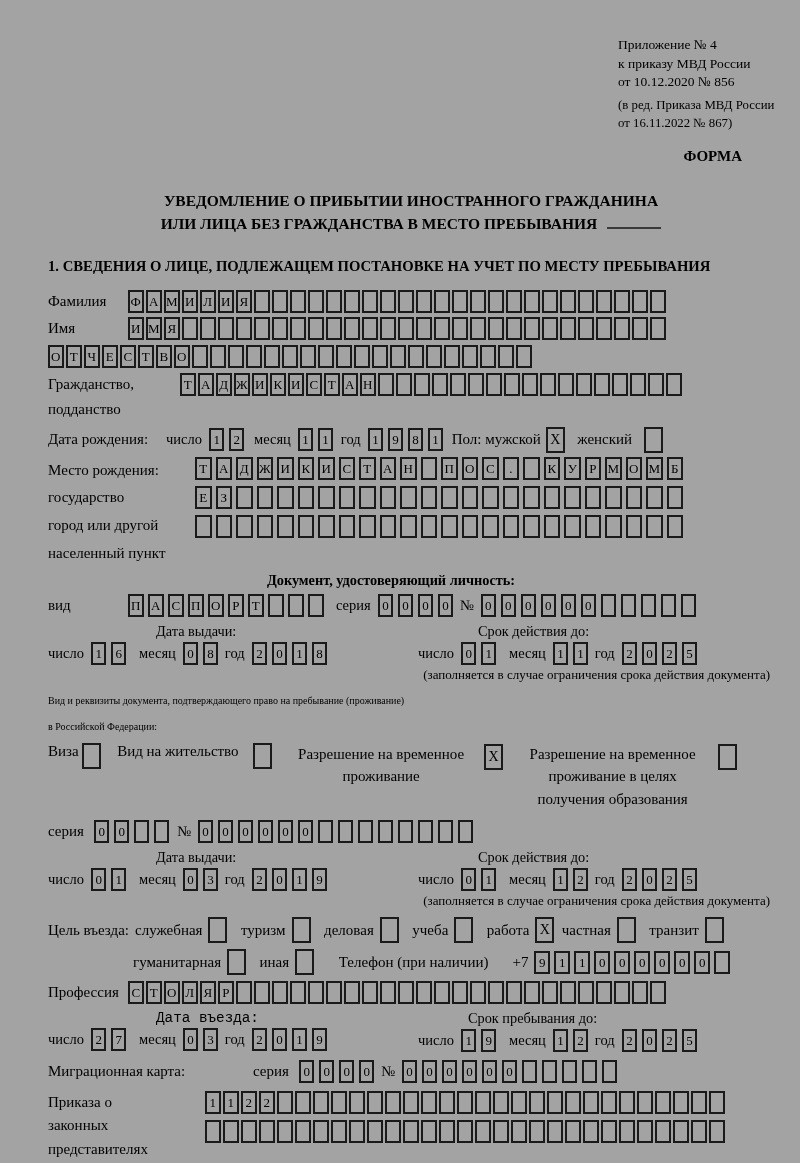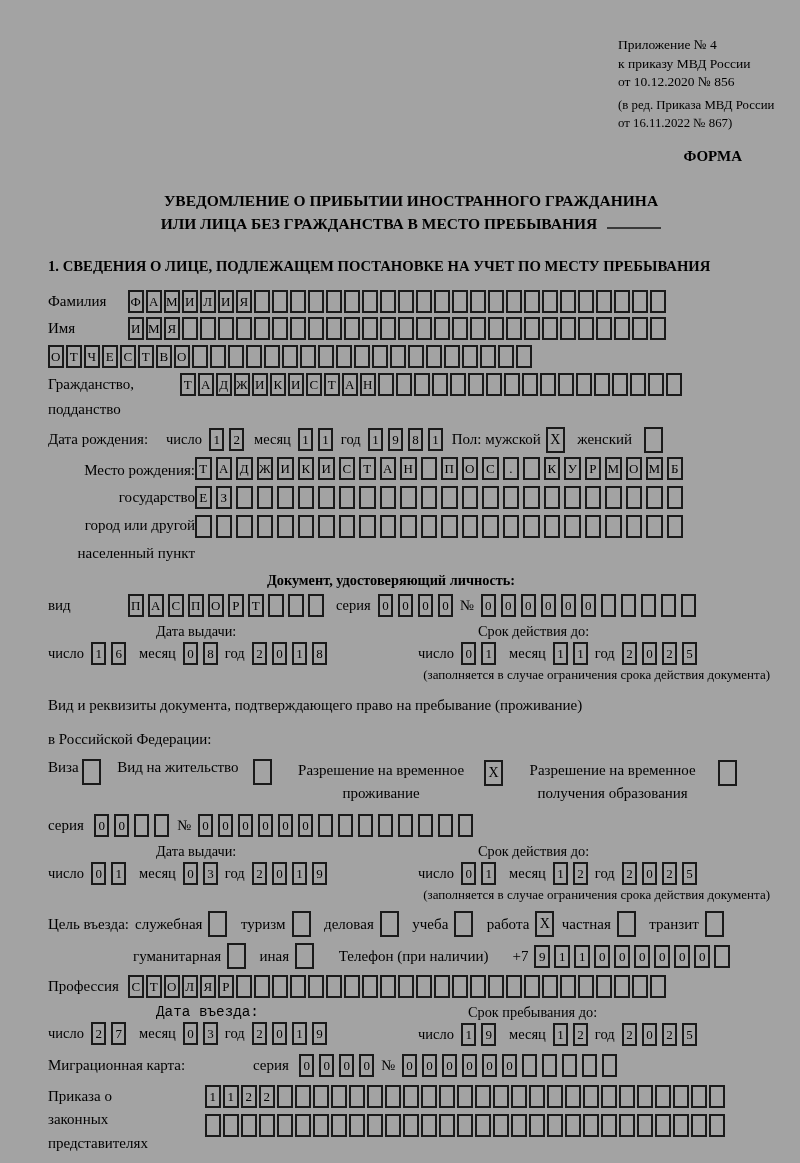--- a/index.html
+++ b/index.html
@@ -38,21 +38,21 @@
   .w157 { width:157px; }
 
   .doc-heading { text-align:center; font-weight:bold; font-size:14.3px; margin:4px 40px 5px 0; }
 
   .dates { display:flex; margin-top:6px; }
   .dheading { font-size:14.3px; margin-bottom:2px; }
   .drow { display:flex; align-items:center; }
   .dlab { font-size:14.5px; margin-right:7px; }
   .note { font-size:13px; text-align:right; margin:2px 4px 8px 0; }
 
-  .para { font-size:15px; line-height:1.65;margin-top:10px; }
+  .para { font-size:10px; line-height:1.65;margin-top:10px; }
   .res-opts { display:flex; align-items:flex-start; margin:7px 0 10px; }
   .opt-label { font-size:15px; }
   .opt-center { text-align:center; line-height:1.5; }
   .pair { display:flex; align-items:flex-start; }
 
   .purpose-row { display:flex; align-items:center; margin-bottom:6px;text-align:center; }
   .purpose-row .opt-label { margin-right:6px; }
   .purpose-row .cb { margin-right:11px; }
 
   .reps { display:flex; align-items:flex-start; margin-top:8px; }
@@ -246,21 +246,21 @@
     <span class="flabel" style="margin-left:4px;margin-right:5px;">Пол: мужской</span>
     <span class="cells cb">
         <span class="cell">X</span>
       </span>
     <span class="flabel" style="margin-left:10px;margin-right:12px;">женский</span>
     <span class="cells cb">
         <span class="cell"></span>
       </span>
   </div>
 
-  <div class="frow" style="align-items:flex-start;margin-top:4px;margin-bottom:2px;text-align:right;">
+  <div class="frow" style="align-items:flex-start;margin-top:4px;margin-bottom:2px;">
     <span class="lblcol w147" style="line-height:1.85;">
       <div>Место рождения:</div>
       <div>государство</div>
       <div>город или другой</div>
       <div>населенный пункт</div>
     </span>
     <span>
       <div class="cells wide" style="margin-bottom:6px;">
           <span class="cell">Т</span>
           <span class="cell">А</span>
@@ -449,20 +449,21 @@
         <div>Разрешение на временное</div>
         <div>проживание</div>
       </span>
       <span class="cells cb" style="margin-left:12px;margin-top:1px;">
           <span class="cell">X</span>
         </span>
     </div>
     <div class="pair" style="margin-left:14px;">
       <span class="opt-label opt-center" style="width:186px;">
         <div>Разрешение на временное</div>
+        <div>проживание в целях</div>
         <div>получения образования</div>
       </span>
       <span class="cells cb" style="margin-left:12px;margin-top:1px;">
           <span class="cell"></span>
         </span>
     </div>
   </div>
 
   <div class="frow">
     <span class="dlab" style="font-size:15px;margin-right:10px;">серия</span>

